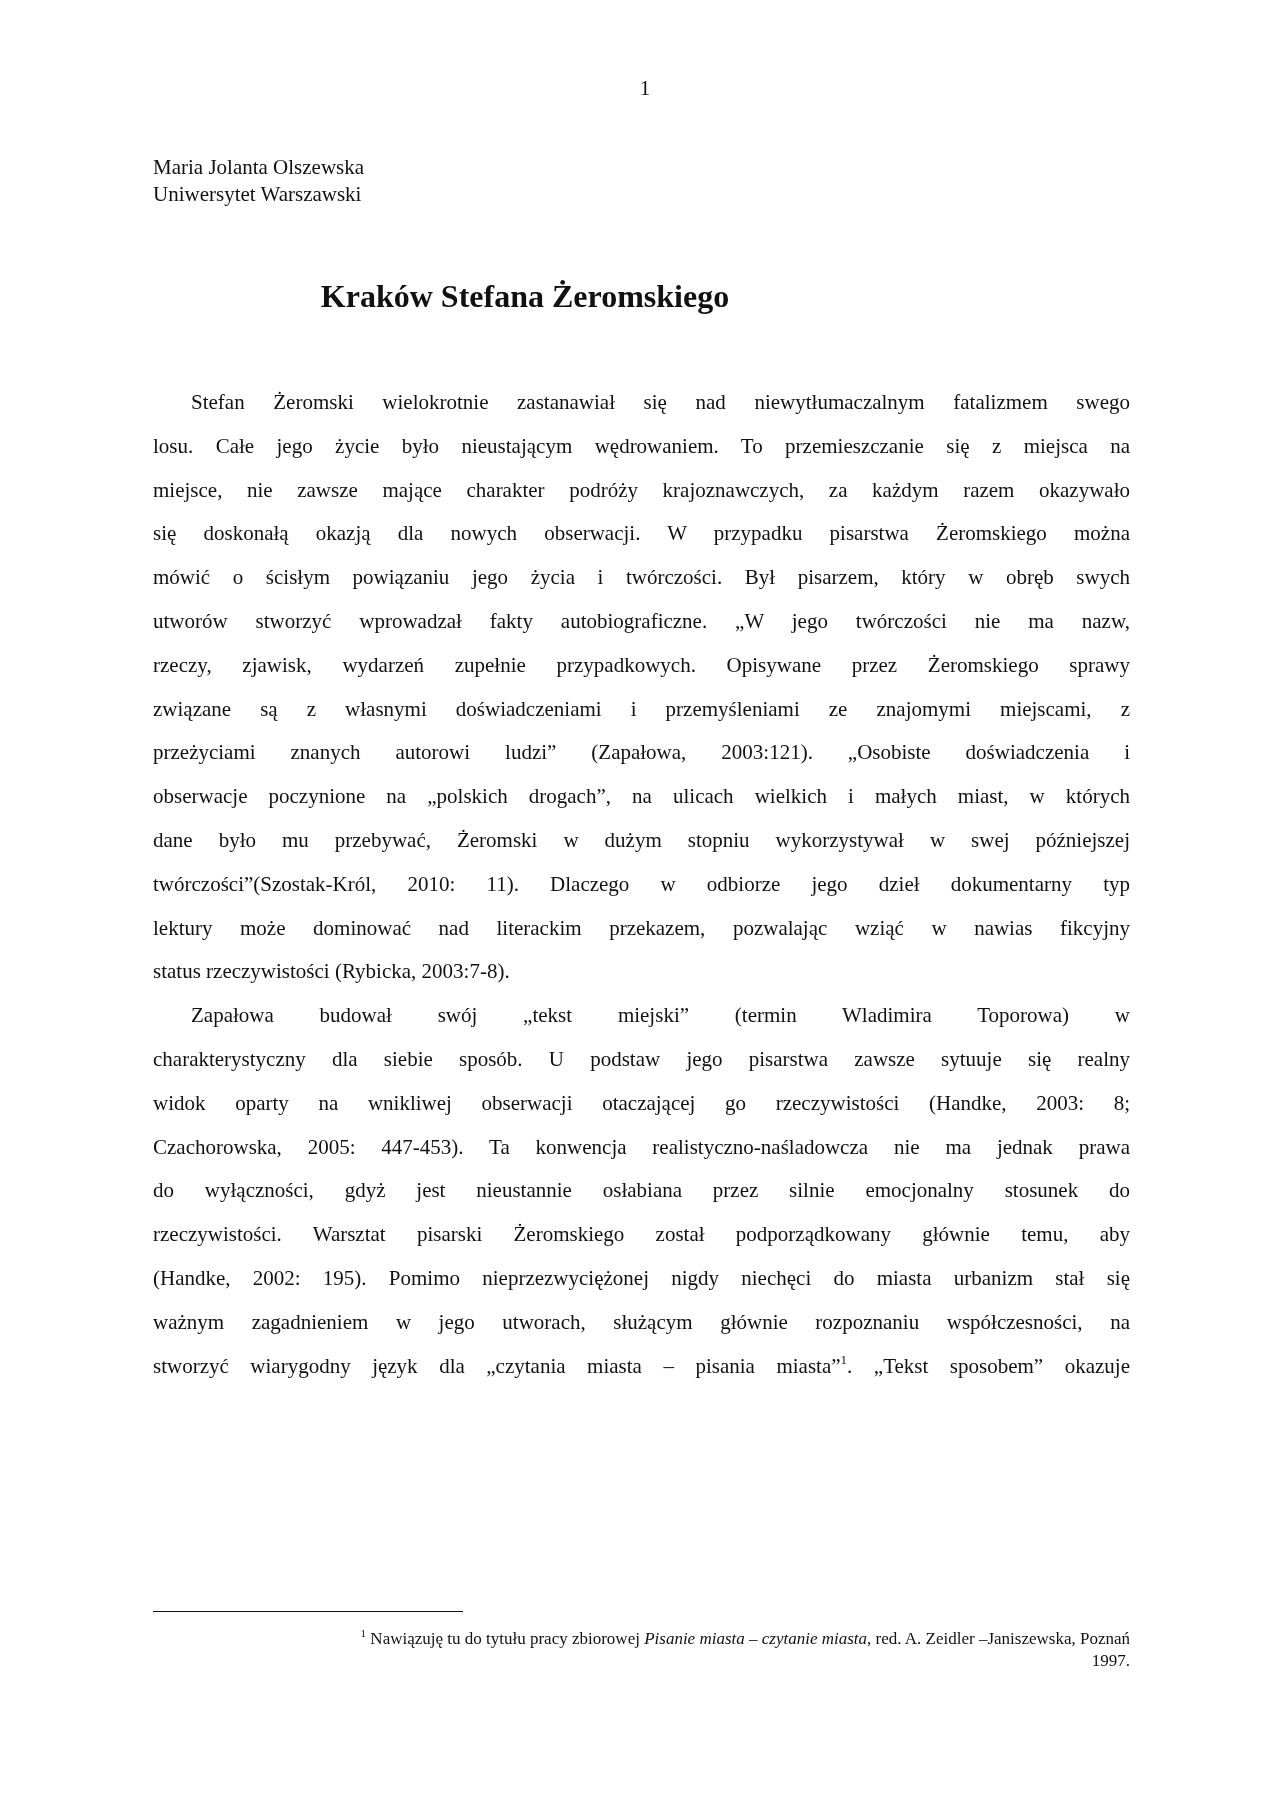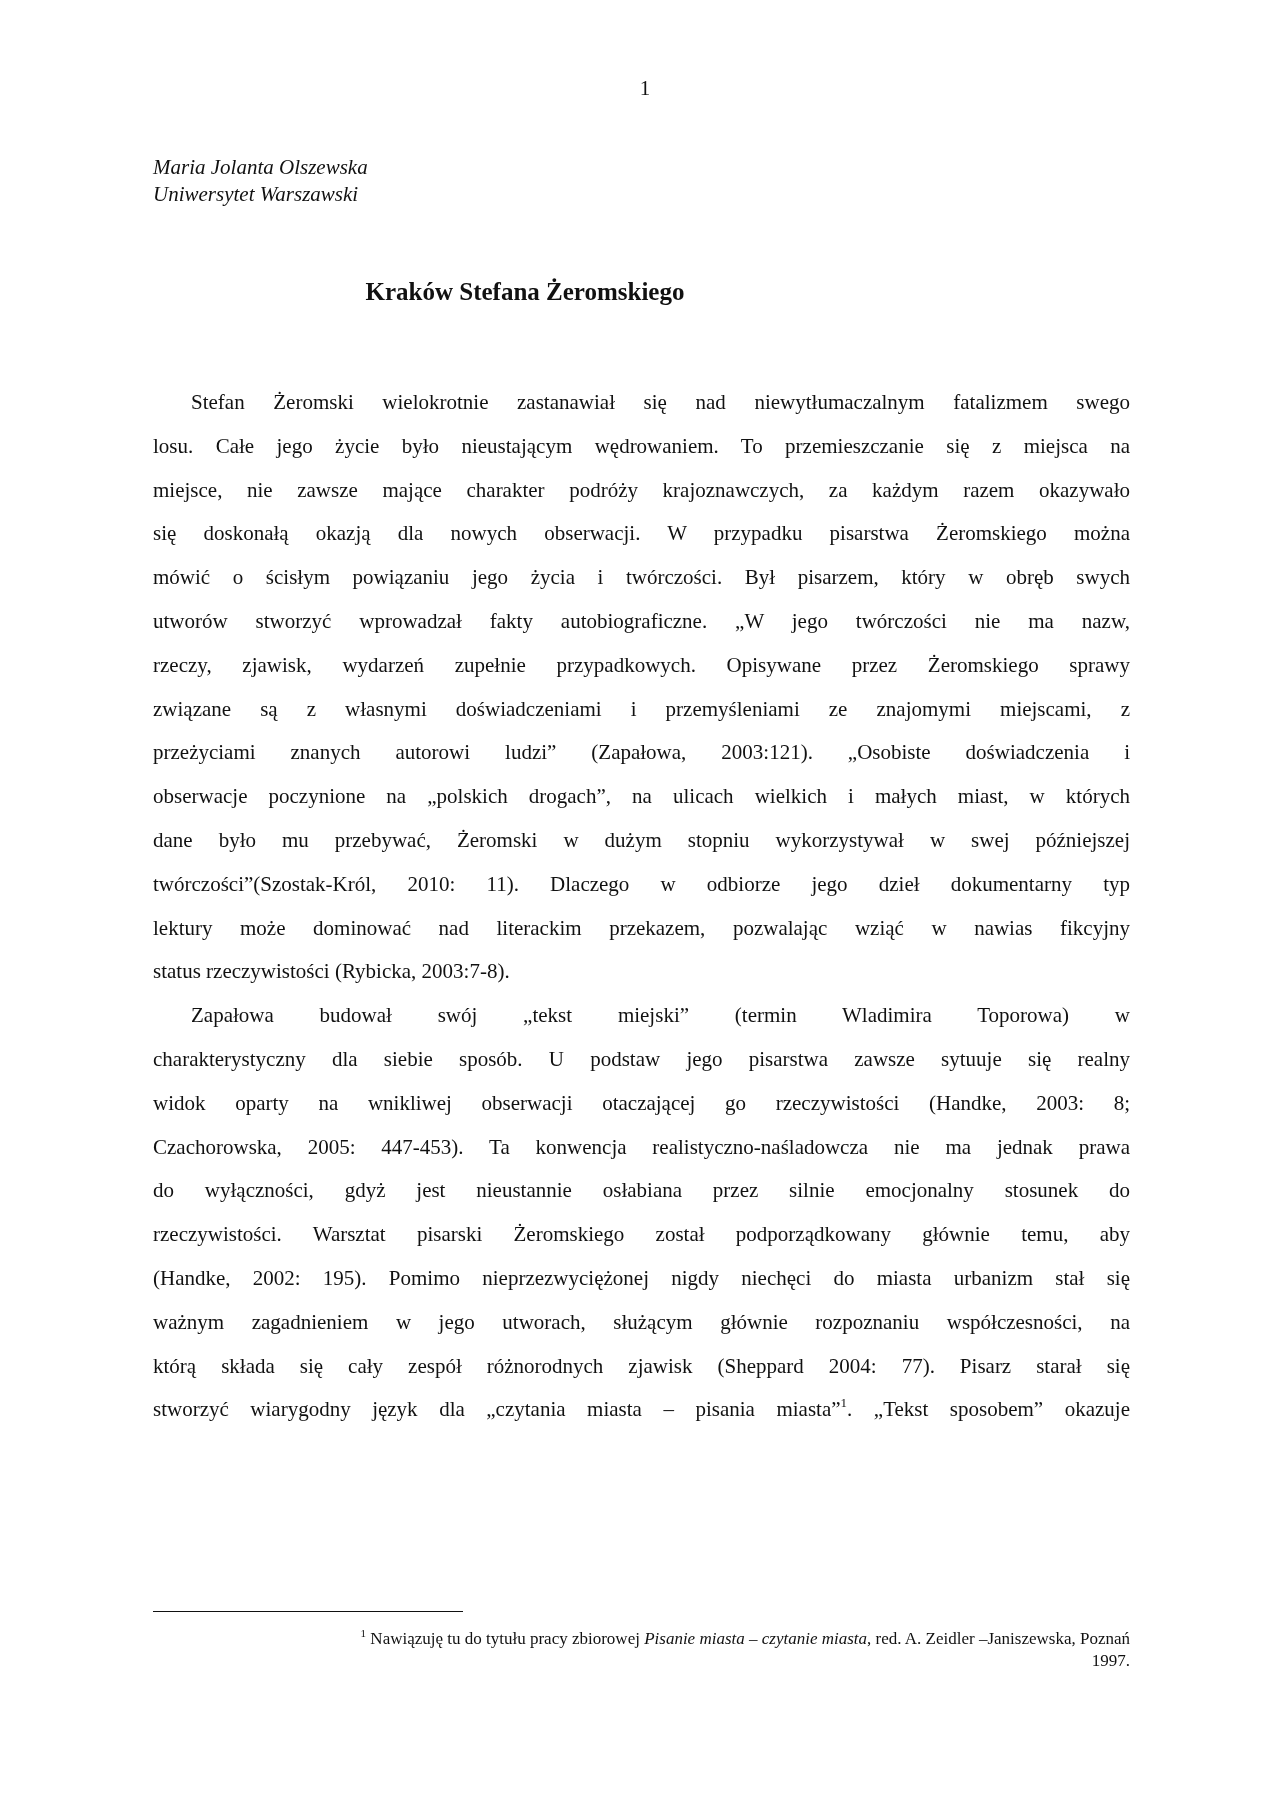--- a/index.html
+++ b/index.html
@@ -24,29 +24,28 @@
       font-size: 21px;
       padding-left: 10px;
       box-sizing: border-box;
     }
     .author-block {
       position: absolute;
       top: 154px;
       left: 153px;
       font-size: 21px;
       line-height: 27px;
-      font-style: italic;
     }
     .title {
       position: absolute;
       top: 278px;
       left: 0;
       width: 1040px;
       text-align: center;
-      font-size: 25px;
+      font-size: 32px;
       font-weight: bold;
       padding-left: 10px;
       box-sizing: border-box;
     }
     .body-text {
       position: absolute;
       top: 381px;
       left: 153px;
       width: 977px;
       font-size: 21px;
@@ -125,21 +124,20 @@
   <div class="line last">status rzeczywistości (Rybicka, 2003:7-8).</div>
 
   <div class="line indent">Zapałowa budował swój „tekst miejski” (termin Wladimira Toporowa) w</div>
   <div class="line">charakterystyczny dla siebie sposób. U podstaw jego pisarstwa zawsze sytuuje się realny</div>
   <div class="line">widok oparty na wnikliwej obserwacji otaczającej go rzeczywistości (Handke, 2003: 8;</div>
   <div class="line">Czachorowska, 2005: 447-453). Ta konwencja realistyczno-naśladowcza nie ma jednak prawa</div>
   <div class="line">do wyłączności, gdyż jest nieustannie osłabiana przez silnie emocjonalny stosunek do</div>
   <div class="line">rzeczywistości. Warsztat pisarski Żeromskiego został podporządkowany głównie temu, aby</div>
   <div class="line">(Handke, 2002: 195). Pomimo nieprzezwyciężonej nigdy niechęci do miasta urbanizm stał się</div>
   <div class="line">ważnym zagadnieniem w jego utworach, służącym głównie rozpoznaniu współczesności, na</div>
-  <div class="line">którą składa się cały zespół różnorodnych zjawisk (Sheppard 2004: 77). Pisarz starał się</div>
   <div class="line"><span>stworzyć wiarygodny język dla „czytania miasta – pisania miasta”</span><sup>1</sup><span>. „Tekst sposobem” okazuje</span></div>
 </div>
 
 <div class="footnote-rule"></div>
 
 <div class="footnote">
   <div class="fline"><sup>1</sup><span> Nawiązuję tu do tytułu pracy zbiorowej </span><em>Pisanie miasta – czytanie miasta</em><span>, red. A. Zeidler –Janiszewska, Poznań</span></div>
   <div class="fline">1997.</div>
 </div>
 

